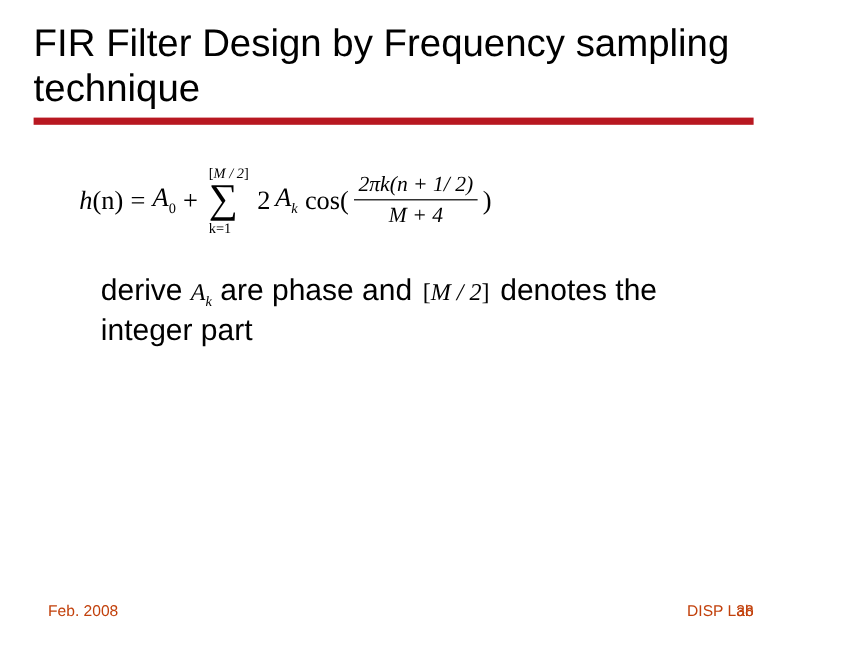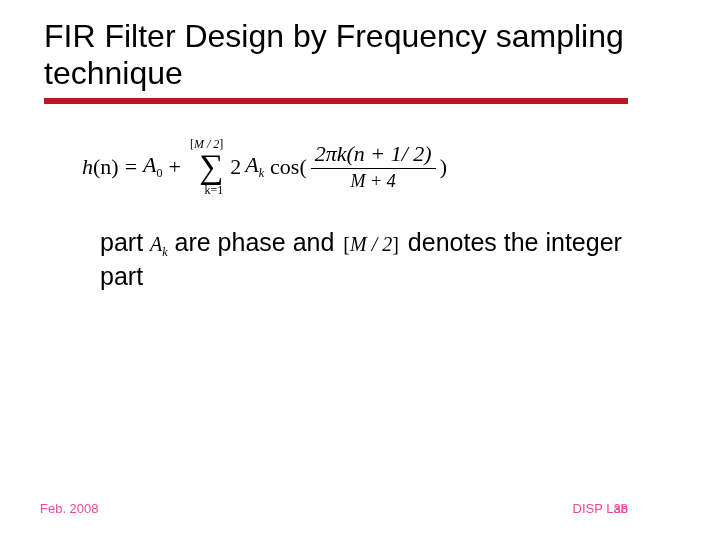--- a/index.html
+++ b/index.html
@@ -10,21 +10,21 @@
     background: #ffffff;
     font-family: Verdana, Geneva, sans-serif;
     color: #000;
     overflow: hidden;
   }
   .slide {
     position: relative;
     width: 668px;
     height: 540px;
     box-sizing: border-box;
-    padding: 18px 40px 30px 44px;
+    padding: 18px 40px 30px 28px;
     border-radius: 21px;
   }
   .title {
     font-size: 32px;
     line-height: 1.15;
     font-weight: 400;
     margin: 0 0 6px 0;
   }
   .title-rule {
     height: 6px;
@@ -69,37 +69,37 @@
     font-size: 20px;
   }
   .footer {
     position: absolute;
     bottom: 24px;
     left: 40px;
     right: 40px;
     display: flex;
     justify-content: space-between;
     font-size: 13px;
-    color: #ec4899;
+    color: #c2410c;
   }
   .footer-center { position:absolute; left:0; right:0; text-align:right; }
 
   
   .eq { display:flex; align-items:center; gap:2px; }
   .sum {
-    display:inline-flex; flex-direction:column; align-items:flex-end; line-height:1;
+    display:inline-flex; flex-direction:column; align-items:flex-start; line-height:1;
     margin: 0 3px;
   }
   .sum .lim { font-size:12px; font-style:normal; }
   .sum .sigma { font-size:34px; font-style:normal; }
   .frac {
     display:inline-flex; flex-direction:column; align-items:center;
     line-height:1.15; margin:0 2px;
   }
-  .frac .num { border-bottom:1px solid #000; padding:0 4px 2px 4px; font-size:22px;}
+  .frac .num { border-bottom:1px solid #000; padding:0 4px 2px 4px; font-size:18px;}
   .frac .den { padding:2px 4px 0 4px; font-size:18px;}
   .sub { font-size:12px; vertical-align:sub; font-style:italic; }
   .upright { font-style:normal; }
   .bracketed {
     font-family:"Times New Roman", serif; font-style:normal; font-size:20px;
     padding:0 2px;
   }
 </style>
 </head>
 <body>
@@ -126,21 +126,21 @@
       <span class="upright" style="margin-left:4px">cos(</span>
       <span class="frac">
         <span class="num">2πk(n + 1/ 2)</span>
         <span class="den">M + 4</span>
       </span>
       <span class="upright">)</span>
     </span>
   </div>
 
   <div class="where-row">
-    <span>part  </span>
+    <span>derive  </span>
     <span class="mvar"><span>A</span><span class="sub">k</span></span>
     <span>  are phase and </span>
     <span class="bracketed"><span>[</span><span style="font-style:italic">M / 2</span><span>]</span></span>
     <span>  denotes the integer part</span>
   </div>
 
   <div class="footer">
     <span>Feb. 2008</span>
     <span class="footer-center">DISP Lab</span>
     <span>38</span>

